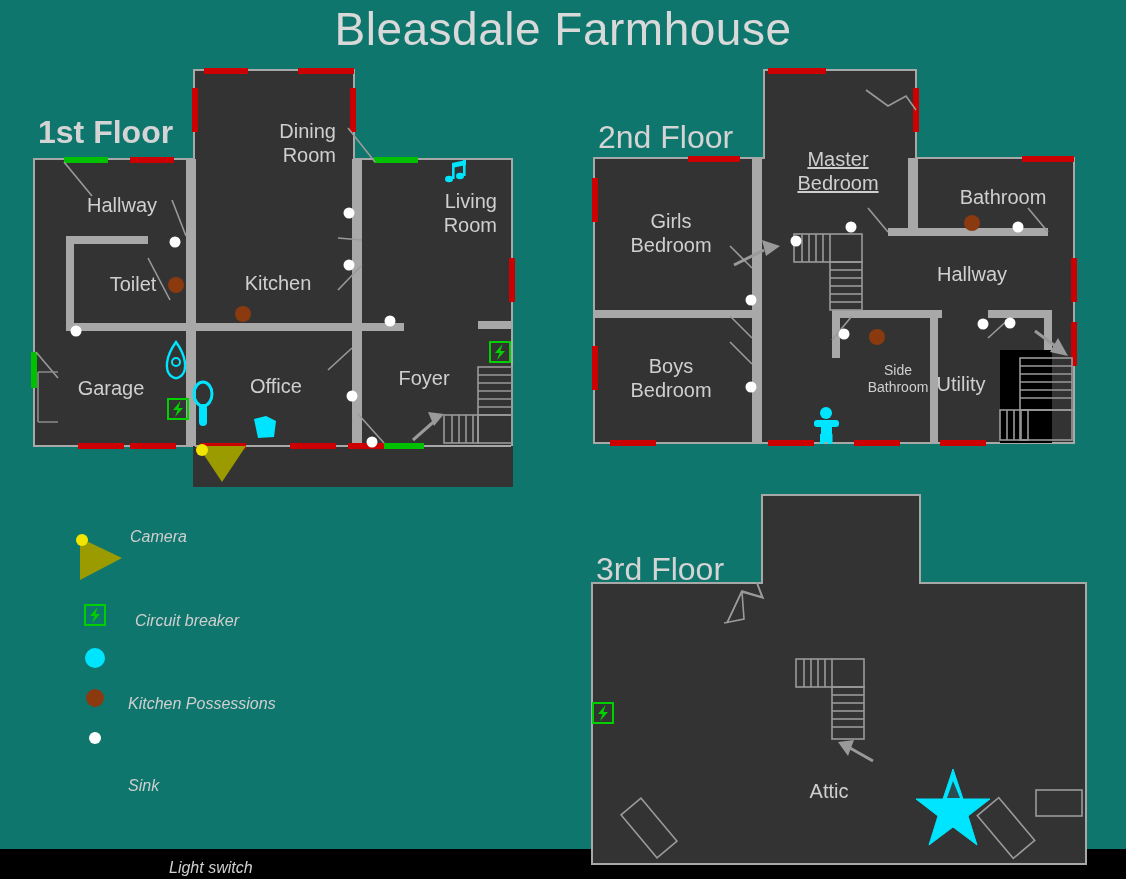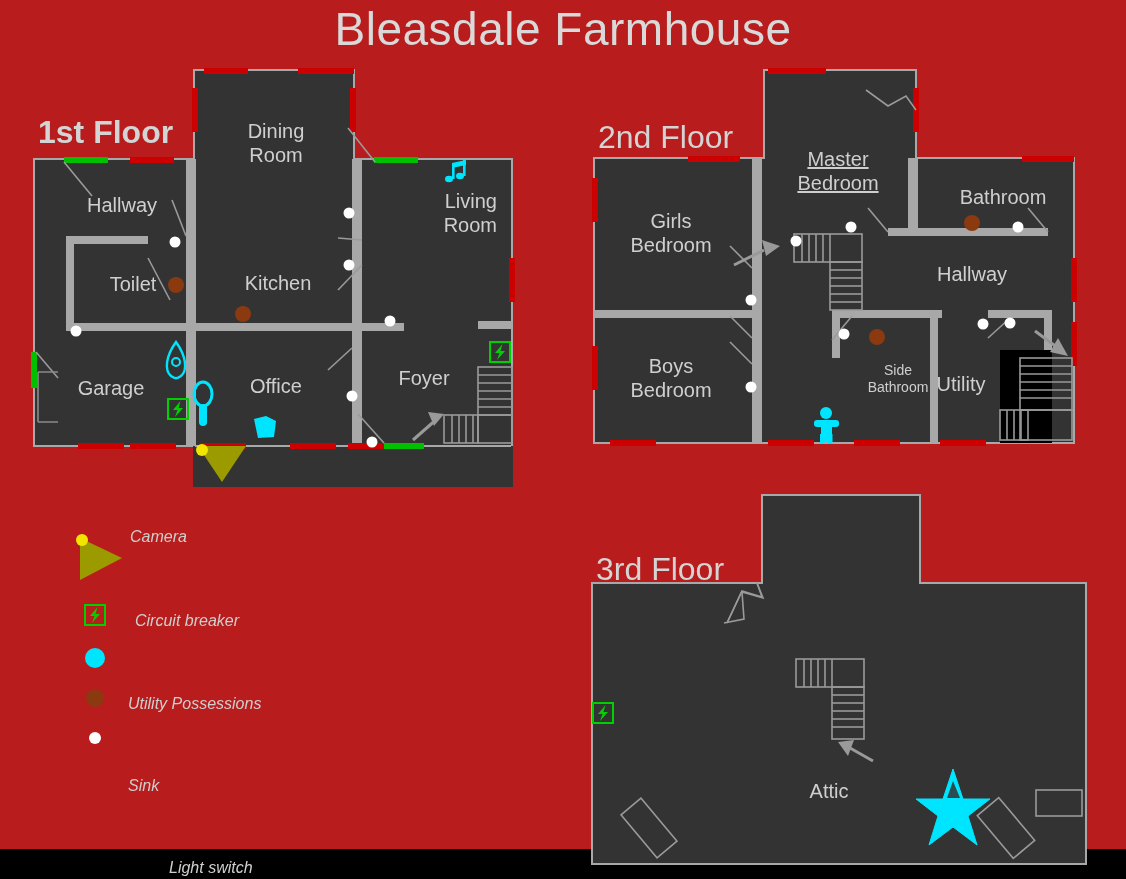--- a/index.html
+++ b/index.html
@@ -3,21 +3,21 @@
 <meta charset="utf-8">
 <style>
   * { box-sizing: border-box; }
   html, body {
     margin: 0; padding: 0;
     background: #000000;
     width: 1126px; height: 879px;
     overflow: hidden;
     font-family: "Liberation Sans", sans-serif;
   }
-  #root { position: relative; width: 1126px; height: 849px; background: #b91c1c; }
+  #root { position: relative; width: 1126px; height: 849px; background: #0f766e; }
 
   .title {
     position: absolute; left: 0; top: 2px; width: 1126px;
     text-align: center;
     font-size: 46px; color: #d9d9d9; letter-spacing: 0.5px;
     font-family: "Liberation Sans", sans-serif;
   }
   .floor-label {
     position: absolute; color: #d4d4d4; font-size: 32px;
     font-family: "Liberation Sans", sans-serif; white-space: nowrap;
@@ -334,21 +334,21 @@
         <polygon points="953,781 960,798 947,798" fill="#333333" opacity="0.85"></polygon>
       </g>
     </g>
   </svg>
 
   <div class="floor-label" style="left:38px; top:114px;font-weight:bold;">1st Floor</div>
   <div class="floor-label" style="left:598px; top:119px;">2nd Floor</div>
   <div class="floor-label" style="left:596px; top:531px;margin-top:20px;">3rd Floor</div>
 
   <div class="room-name" style="left:62px;  top:194px; width:120px;">Hallway</div>
-  <div class="room-name" style="left:216px; top:120px; width:120px;">Dining
+  <div class="room-name" style="left:216px; top:120px; width:120px;text-align:right;">Dining
 Room</div>
   <div class="room-name" style="left:377px; top:190px; width:120px;text-align:right;">Living
 Room</div>
   <div class="room-name" style="left:73px;  top:273px; width:120px;">Toilet</div>
   <div class="room-name" style="left:218px; top:272px; width:120px;">Kitchen</div>
   <div class="room-name" style="left:51px;  top:377px; width:120px;">Garage</div>
   <div class="room-name" style="left:216px; top:375px; width:120px;">Office</div>
   <div class="room-name" style="left:364px; top:367px; width:120px;">Foyer</div>
 
   <div class="room-name" style="left:768px; top:148px; width:140px;text-decoration:underline;">Master
@@ -366,21 +366,21 @@
   <div class="room-name" style="left:779px; top:780px; width:100px;">Attic</div>
 
   <div class="legend">
     <div class="legend-row">
       <span class="legend-text" style="left:70px; top:8px;">Camera</span>
     </div>
     <div class="legend-row">
       <span class="legend-text" style="left:75px; top:50px;">Circuit breaker</span>
     </div>
     <div class="legend-row">
-      <span class="legend-text" style="left:68px; top:91px;">Utility Possessions</span>
+      <span class="legend-text" style="left:68px; top:91px;">Kitchen Possessions</span>
     </div>
     <div class="legend-row">
       <span class="legend-text" style="left:68px; top:131px;">Sink</span>
     </div>
     <div class="legend-row">
       <span class="legend-text" style="left:73px; top:171px;margin-left:36px;">Light switch</span>
     </div>
   </div>
 
 </div>

